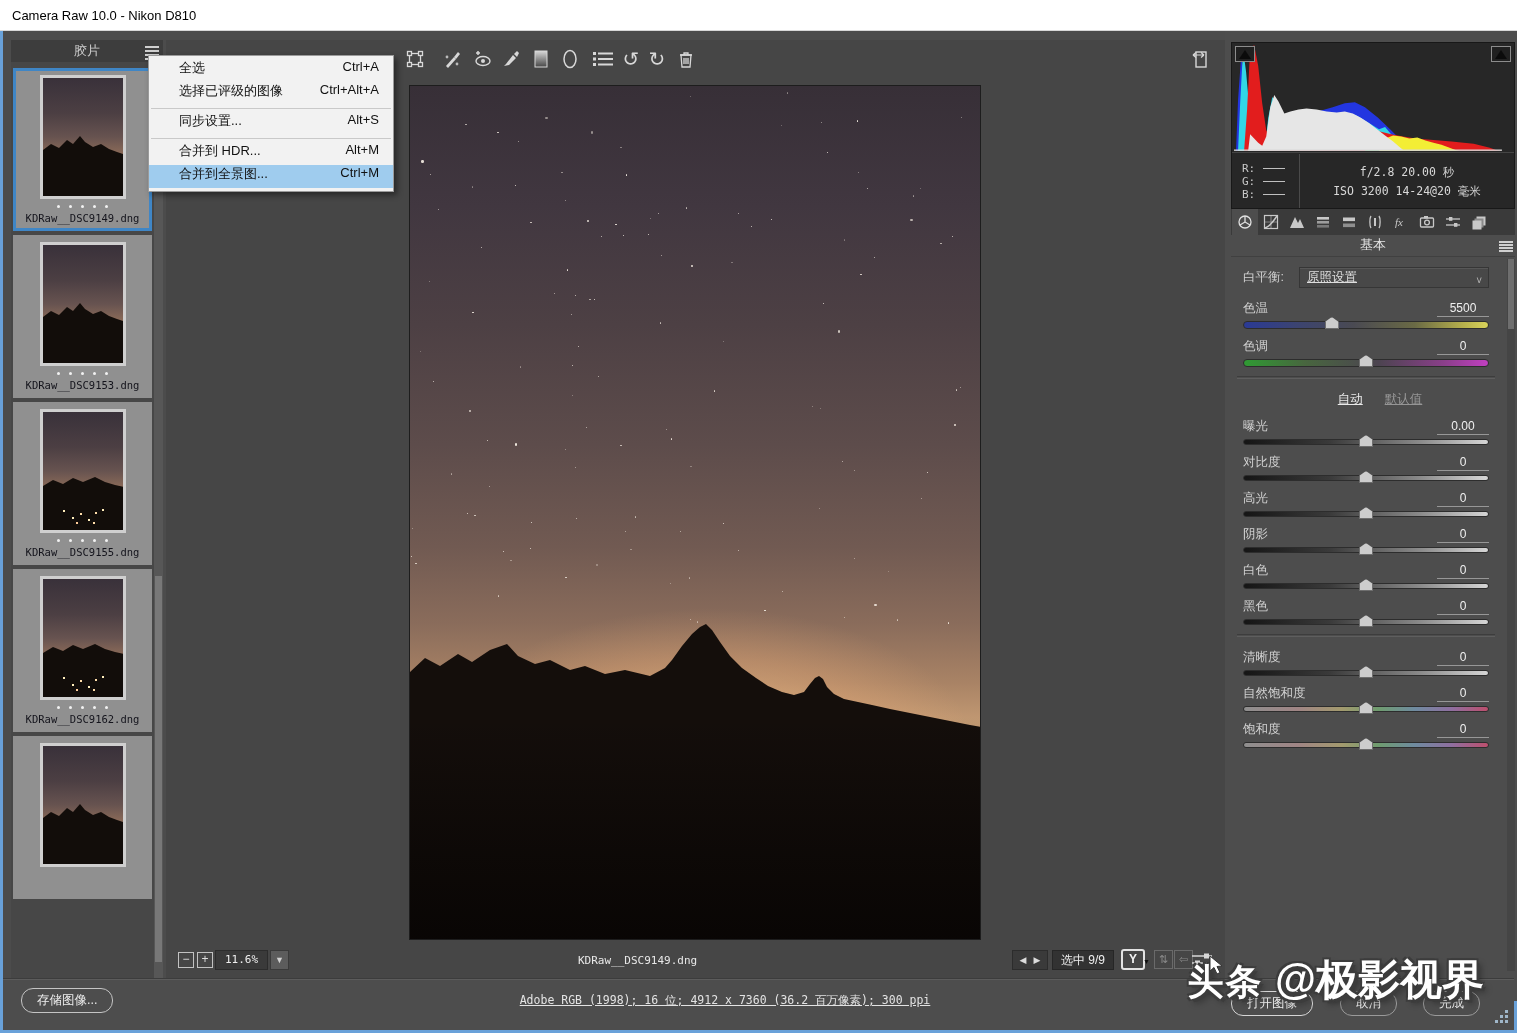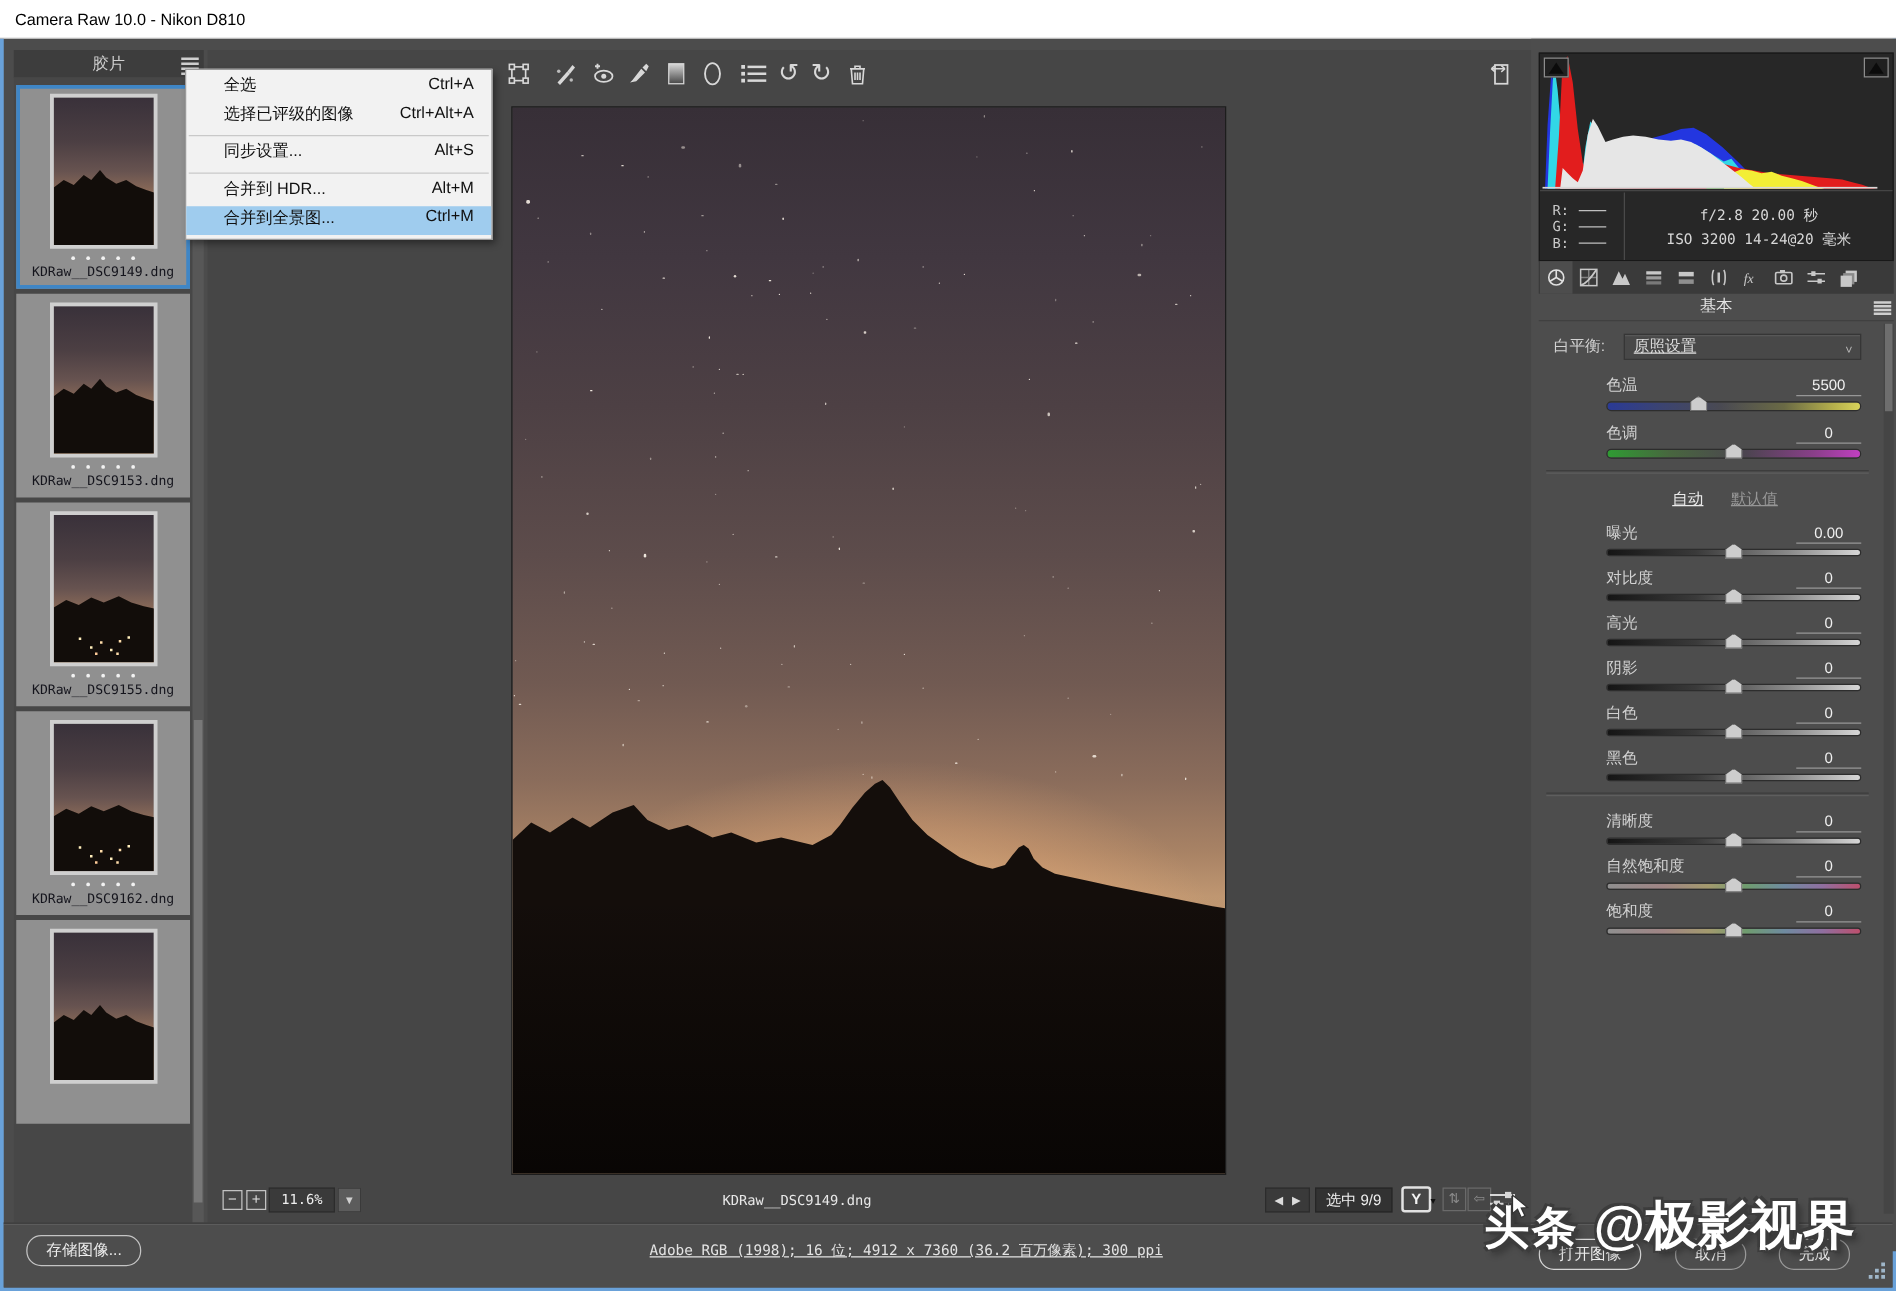--- a/index.html
+++ b/index.html
@@ -82,21 +82,21 @@
   .ph-menu { position:absolute; right:2px; top:5px; width:14px; height:12px; cursor:pointer; }
   .ph-menu i { display:block; height:2px; background:#cfcfcf; margin:1px 0 0; }
   .pscroll { position:absolute; right:2px; top:228px; width:8px; bottom:30px; background:#454545; }
   .pscroll-thumb { position:absolute; left:1px; right:1px; top:0; height:70px; background:#6e6e6e; }
 
   .controls { position:absolute; left:18px; top:236px; width:246px; }
   .wbrow { display:flex; align-items:center; margin-bottom:12px; }
   .wblabel { color:#d2d2d2; font-size:12.5px; width:56px; }
   .wbselect { position:relative; flex:1; height:21px; background:#484848; border:1px solid #363636; box-shadow:inset 0 1px 0 #575757; color:#dedede; font-size:12.5px; line-height:19px; padding-left:7px; cursor:pointer;text-decoration:underline; }
   .wbselect em { position:absolute; right:6px; top:3px; font-style:normal; color:#b8b8b8; font-size:10px; }
-  .srow { margin-bottom:9px;margin-left:42px; }
+  .srow { margin-bottom:9px; }
   .slabel-row { display:flex; justify-content:space-between; align-items:flex-end; height:17px; margin-bottom:4px; }
   .slabel { color:#d2d2d2; font-size:12.5px; }
   .sval { width:52px; text-align:center; color:#f0f0f0; font-size:12px; border-bottom:1px solid #979797; padding-bottom:1px; }
   .strack { position:relative; height:6px; border:1px solid #2d2d2d; border-radius:3px; }
   .strack.tall { height:8px; border-radius:4px; }
   .sthumb { position:absolute; left:50%; top:-5px; width:14px; height:12px; transform:translateX(-50%); background:#cdcdcd; clip-path:polygon(50% 0,100% 42%,100% 100%,0 100%,0 42%); box-shadow:inset 0 0 0 1px #6e6e6e; }
   .strack.temp .sthumb { left:36%; }
   .gr-gray    { background:linear-gradient(90deg,#151515,#3a3a3a 35%,#8a8a8a 72%,#d6d6d6 100%); }
   .gr-temp    { background:linear-gradient(90deg,#2a3a96,#3c4470 22%,#4a4a52 45%,#6a6a45 70%,#b7b14c 90%,#d8d35a 100%); }
   .gr-tint    { background:linear-gradient(90deg,#2f9b33,#48663f 25%,#4c4450 55%,#8a3f8a 82%,#c13fc1 100%); }

